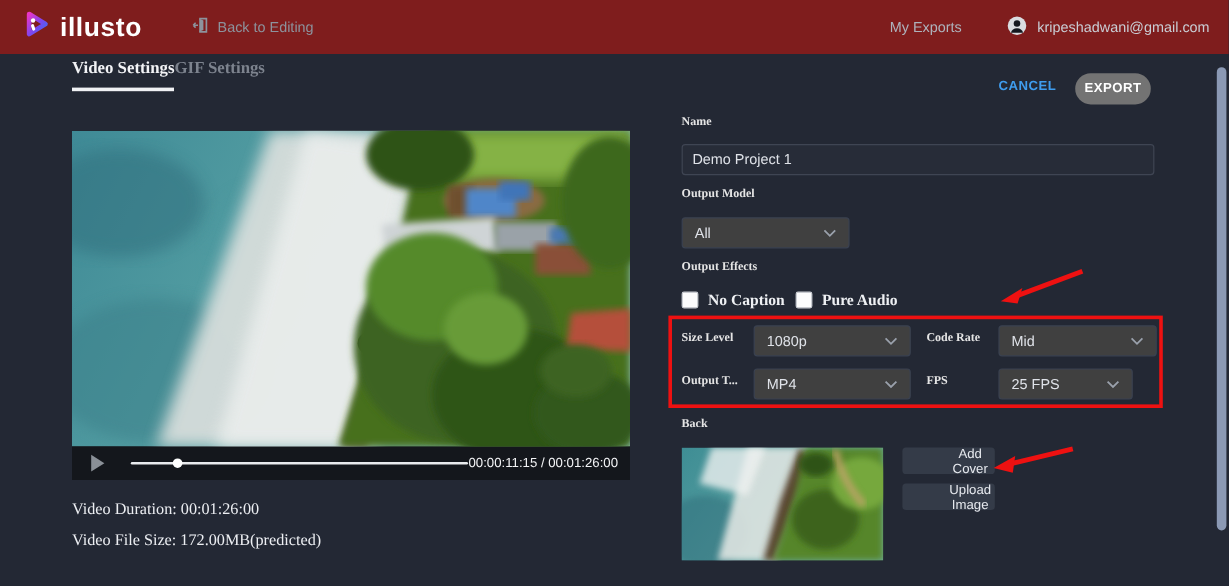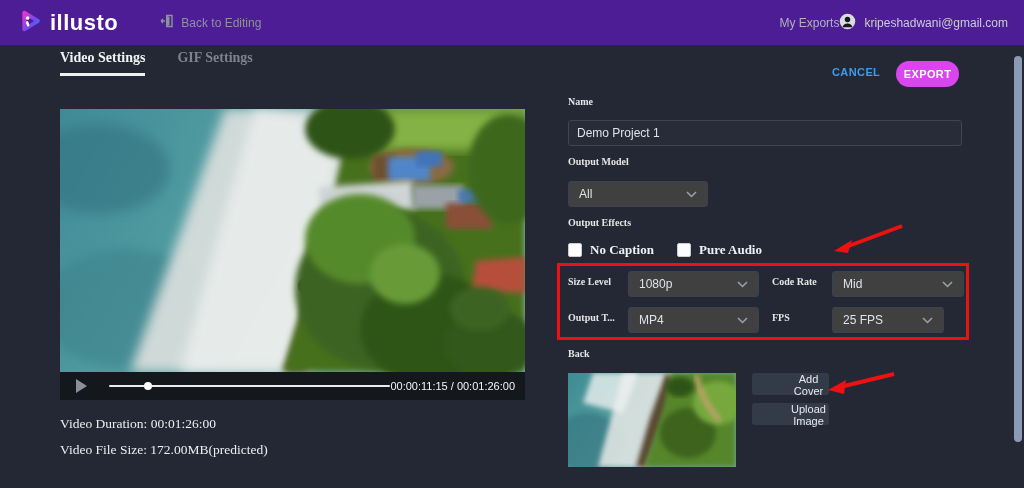--- a/index.html
+++ b/index.html
@@ -8,42 +8,42 @@
     position: relative;
     background: #232834;
     font-family: "Liberation Sans", sans-serif;
     color: #e8eaef;
     overflow: hidden;
   }
 
   
   .topbar {
     position: absolute; left:0; top:0; width:1024px; height:45px;
-    background:#4c1d95; display:flex; align-items:center; padding:0 16px;
+    background:#7f1d1d; display:flex; align-items:center; padding:0 16px;
   }
   .logo { display:flex; align-items:center; gap:6px; }
   .logo-text { color:#fff; font-size:22px; font-weight:700; letter-spacing:.5px; }
   .back-btn { display:flex; align-items:center; gap:7px; margin-left:42px;
     color:#8d939d; font-size:12px; cursor:pointer; }
-  .top-right { margin-left:auto; display:flex; align-items:center; }
+  .top-right { margin-left:auto; display:flex; align-items:center; gap:38px; }
   .my-exports { color:#aeb3bc; font-size:12px; cursor:pointer; }
   .account { display:flex; align-items:center; gap:8px; color:#c9cdd4; font-size:12px; }
 
   
-  .tabs { position:absolute; left:60px; top:50px; display:flex; gap:32px; }
+  .tabs { position:absolute; left:60px; top:50px; display:flex; }
   .tab { font-family:"Liberation Serif",serif; font-size:14px; font-weight:700;
     padding-bottom:7px; cursor:pointer; }
   .tab.active { color:#f2f3f6; border-bottom:3px solid #f0f1f4; }
   .tab.inactive { color:#7d838e; }
 
   
   .cancel-btn { position:absolute; left:832px; top:66px; color:#3f9ced;
     font-size:11px; font-weight:700; letter-spacing:.4px; cursor:pointer; }
   .export-btn { position:absolute; left:896px; top:61px; width:63px; height:26px;
-    background:#d946ef; color:#fff; border:none; border-radius:13px;
+    background:#737373; color:#fff; border:none; border-radius:13px;
     font-size:11px; font-weight:700; letter-spacing:.4px; cursor:pointer;
     font-family:"Liberation Sans",sans-serif; }
 
   
   .video-box { position:absolute; left:60px; top:109px; width:465px; height:291px;
     background:#14171c; }
   .video-frame { display:block; width:465px; height:263px; }
   .controls { display:flex; align-items:center; height:28px; padding:0 10px 0 16px; }
   .play-icon { width:0; height:0; border-left:11px solid #8a9097;
     border-top:7px solid transparent; border-bottom:7px solid transparent; cursor:pointer; }
@@ -219,21 +219,21 @@
         <path d="M1 1 L5.5 5.5 L10 1" stroke="#9aa1ac" stroke-width="1.5" fill="none"></path>
       </svg>
   </span>
 </div>
 
 <div class="flabel" style="left:568px; top:217px;">Output Effects</div>
 <div class="checkbox-group" style="left:568px; top:242px;">
   <span class="checkbox"></span>
   <span class="cb-label">No Caption</span>
 </div>
-<div class="checkbox-group" style="left:677px; top:242px;">
+<div class="checkbox-group" style="left:663px; top:242px;">
   <span class="checkbox"></span>
   <span class="cb-label">Pure Audio</span>
 </div>
 
 <div class="red-box"></div>
 
 <div class="flabel" style="left:568px; top:276px;">Size Level</div>
 <div class="select" style="left:628px; top:271px; width:131px;">
   <span>1080p</span>
   <span class="chev">

